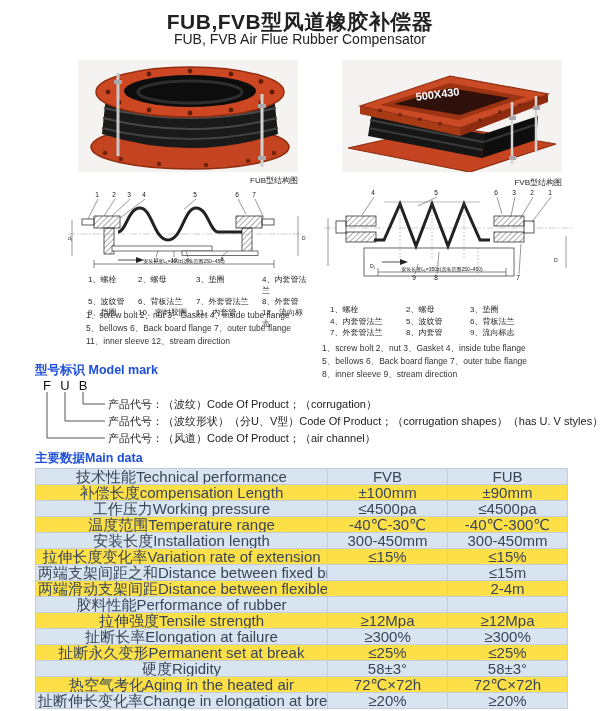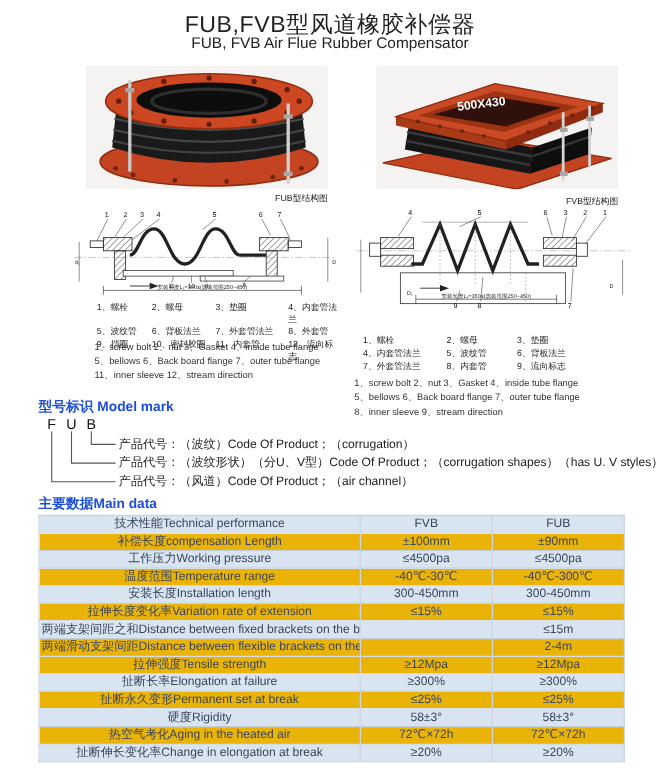--- a/index.html
+++ b/index.html
@@ -1,21 +1,21 @@
 <!DOCTYPE html>
 <html><head>
 <meta charset="utf-8">
 <style>
   html,body{margin:0;padding:0}
   body{
     width:600px;height:711px;position:relative;background:#ffffff;
     font-family:"Liberation Sans","DejaVu Sans",sans-serif;color:#222;overflow:hidden;
   }
   .abs{position:absolute}
-  .title-zh{top:8px;left:0;width:600px;text-align:center;font-size:21px;font-weight:normal;letter-spacing:.5px}
+  .title-zh{top:8px;left:0;width:600px;text-align:center;font-size:21px;font-weight:bold;letter-spacing:.5px}
   .title-en{top:31px;left:0;width:600px;text-align:center;font-size:14px;font-weight:normal}
   .photo{width:220px;height:112px}
   .photo-fub{left:78px;top:60px}
   .photo-fvb{left:342px;top:60px}
   .photo-caption{width:220px;text-align:right;font-size:8px;font-weight:normal;color:#222}
   .cap-fub{left:78px;top:175px}
   .cap-fvb{left:342px;top:177px}
   .diagram-fub{left:60px;top:190px;width:250px;height:80px}
   .diagram-fvb{left:318px;top:188px;width:260px;height:94px}
   .legend-zh{display:grid;font-size:8px;font-weight:normal;color:#1d1d1d;line-height:11px}
@@ -24,25 +24,25 @@
   .legend-en{font-size:8.5px;color:#333;line-height:13px}
   .legend-en-fub{left:86px;top:309px;width:235px}
   .legend-en-fvb{left:322px;top:342px;width:260px}
   .section-heading{font-size:12.5px;font-weight:bold;color:#1d4ed8}
   .mm-heading{left:35px;top:362px}
   .md-heading{left:35px;top:450px}
   .mm-letter{font-size:13px;color:#111;width:12px;text-align:center}
   .mm-row{left:108px;font-size:11px;color:#222;line-height:13px;white-space:nowrap}
   table.main-data{left:35px;top:468px;position:absolute;border-collapse:collapse;width:530px;table-layout:fixed}
   table.main-data td{
-    border:1px solid #c2cedc;height:15px;font-size:11px;text-align:center;
+    border:1px solid #c2cedc;height:15px;font-size:15px;text-align:center;
     padding:0 2px;color:#39465a;line-height:11px;overflow:hidden;white-space:nowrap;
   }
   .row-blue{background:#d9e4f1}
-  .row-light{background:#eab308}
+  .row-light{background:#fde047}
   .c-label{width:287px}
   .c-val{width:115px}
   svg text{font-family:"Liberation Sans","DejaVu Sans",sans-serif}
 </style>
 </head>
 <body>
 
 <div class="abs title-zh">FUB,FVB型风道橡胶补偿器</div>
 <div class="abs title-en">FUB, FVB Air Flue Rubber Compensator</div>
 
@@ -328,20 +328,25 @@
       <tr class="row-blue">
         <td class="c-label">两端支架间距之和Distance between fixed brackets on the both ends</td>
         <td class="c-val"></td>
         <td class="c-val">≤15m</td>
       </tr>
       <tr class="row-light">
         <td class="c-label">两端滑动支架间距Distance between flexible brackets on the both ends</td>
         <td class="c-val"></td>
         <td class="c-val">2-4m</td>
       </tr>
+      <tr class="row-blue">
+        <td class="c-label">胶料性能Performance of rubber</td>
+        <td class="c-val"></td>
+        <td class="c-val"></td>
+      </tr>
       <tr class="row-light">
         <td class="c-label">拉伸强度Tensile strength</td>
         <td class="c-val">≥12Mpa</td>
         <td class="c-val">≥12Mpa</td>
       </tr>
       <tr class="row-blue">
         <td class="c-label">扯断长率Elongation at failure</td>
         <td class="c-val">≥300%</td>
         <td class="c-val">≥300%</td>
       </tr>

